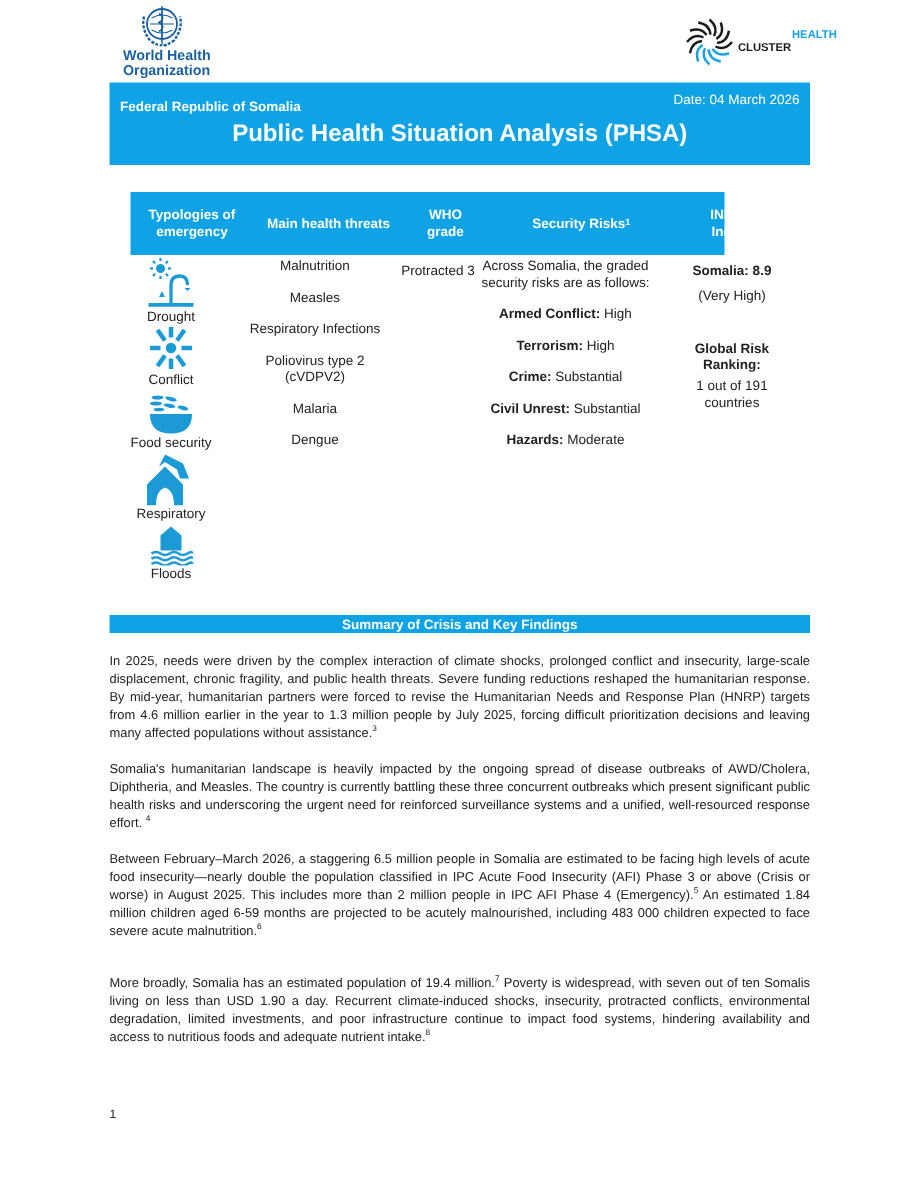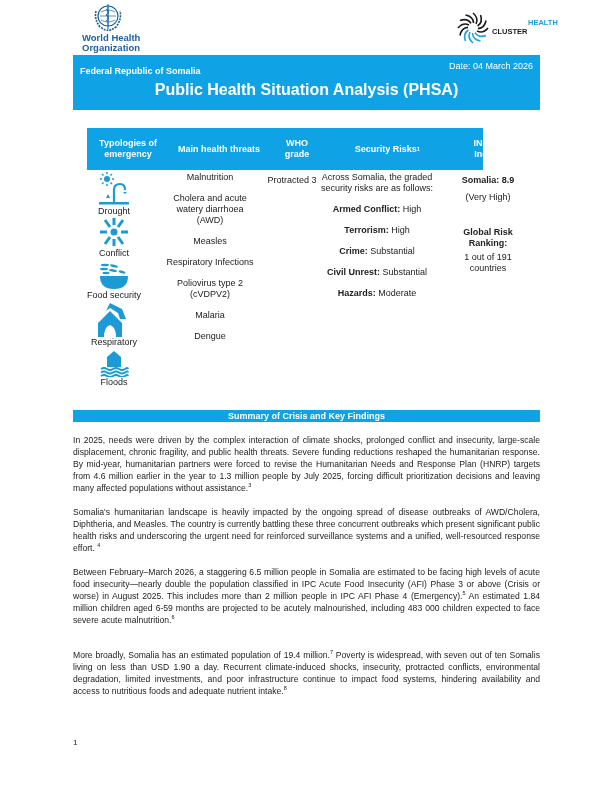--- a/index.html
+++ b/index.html
@@ -186,21 +186,20 @@
       <path d="M7 20 Q10 18 13 20 T19 20 T25 20 T31 20 T34 20"></path>
       <path d="M7 23.5 Q10 21.5 13 23.5 T19 23.5 T25 23.5 T31 23.5 T34 23.5"></path>
       <path d="M7 27 Q10 25 13 27 T19 27 T25 27 T31 27 T34 27"></path>
     </g>
   </svg>
   <span class="typ-label">Floods</span>
 </div>
 
 <div class="tcell" style="left:162px; width:96px; top:172px;">
   <div class="threat">Malnutrition</div>
-  <div class="threat">Cholera and acute watery diarrhoea (AWD)</div>
   <div class="threat">Measles</div>
   <div class="threat">Respiratory Infections</div>
   <div class="threat">Poliovirus type 2 (cVDPV2)</div>
   <div class="threat">Malaria</div>
   <div class="threat">Dengue</div>
 </div>
 
 <div class="tcell" style="left:267px; width:50px; top:175px;">Protracted 3</div>
 
 <div class="tcell" style="left:318px; width:118px; top:172px;">

